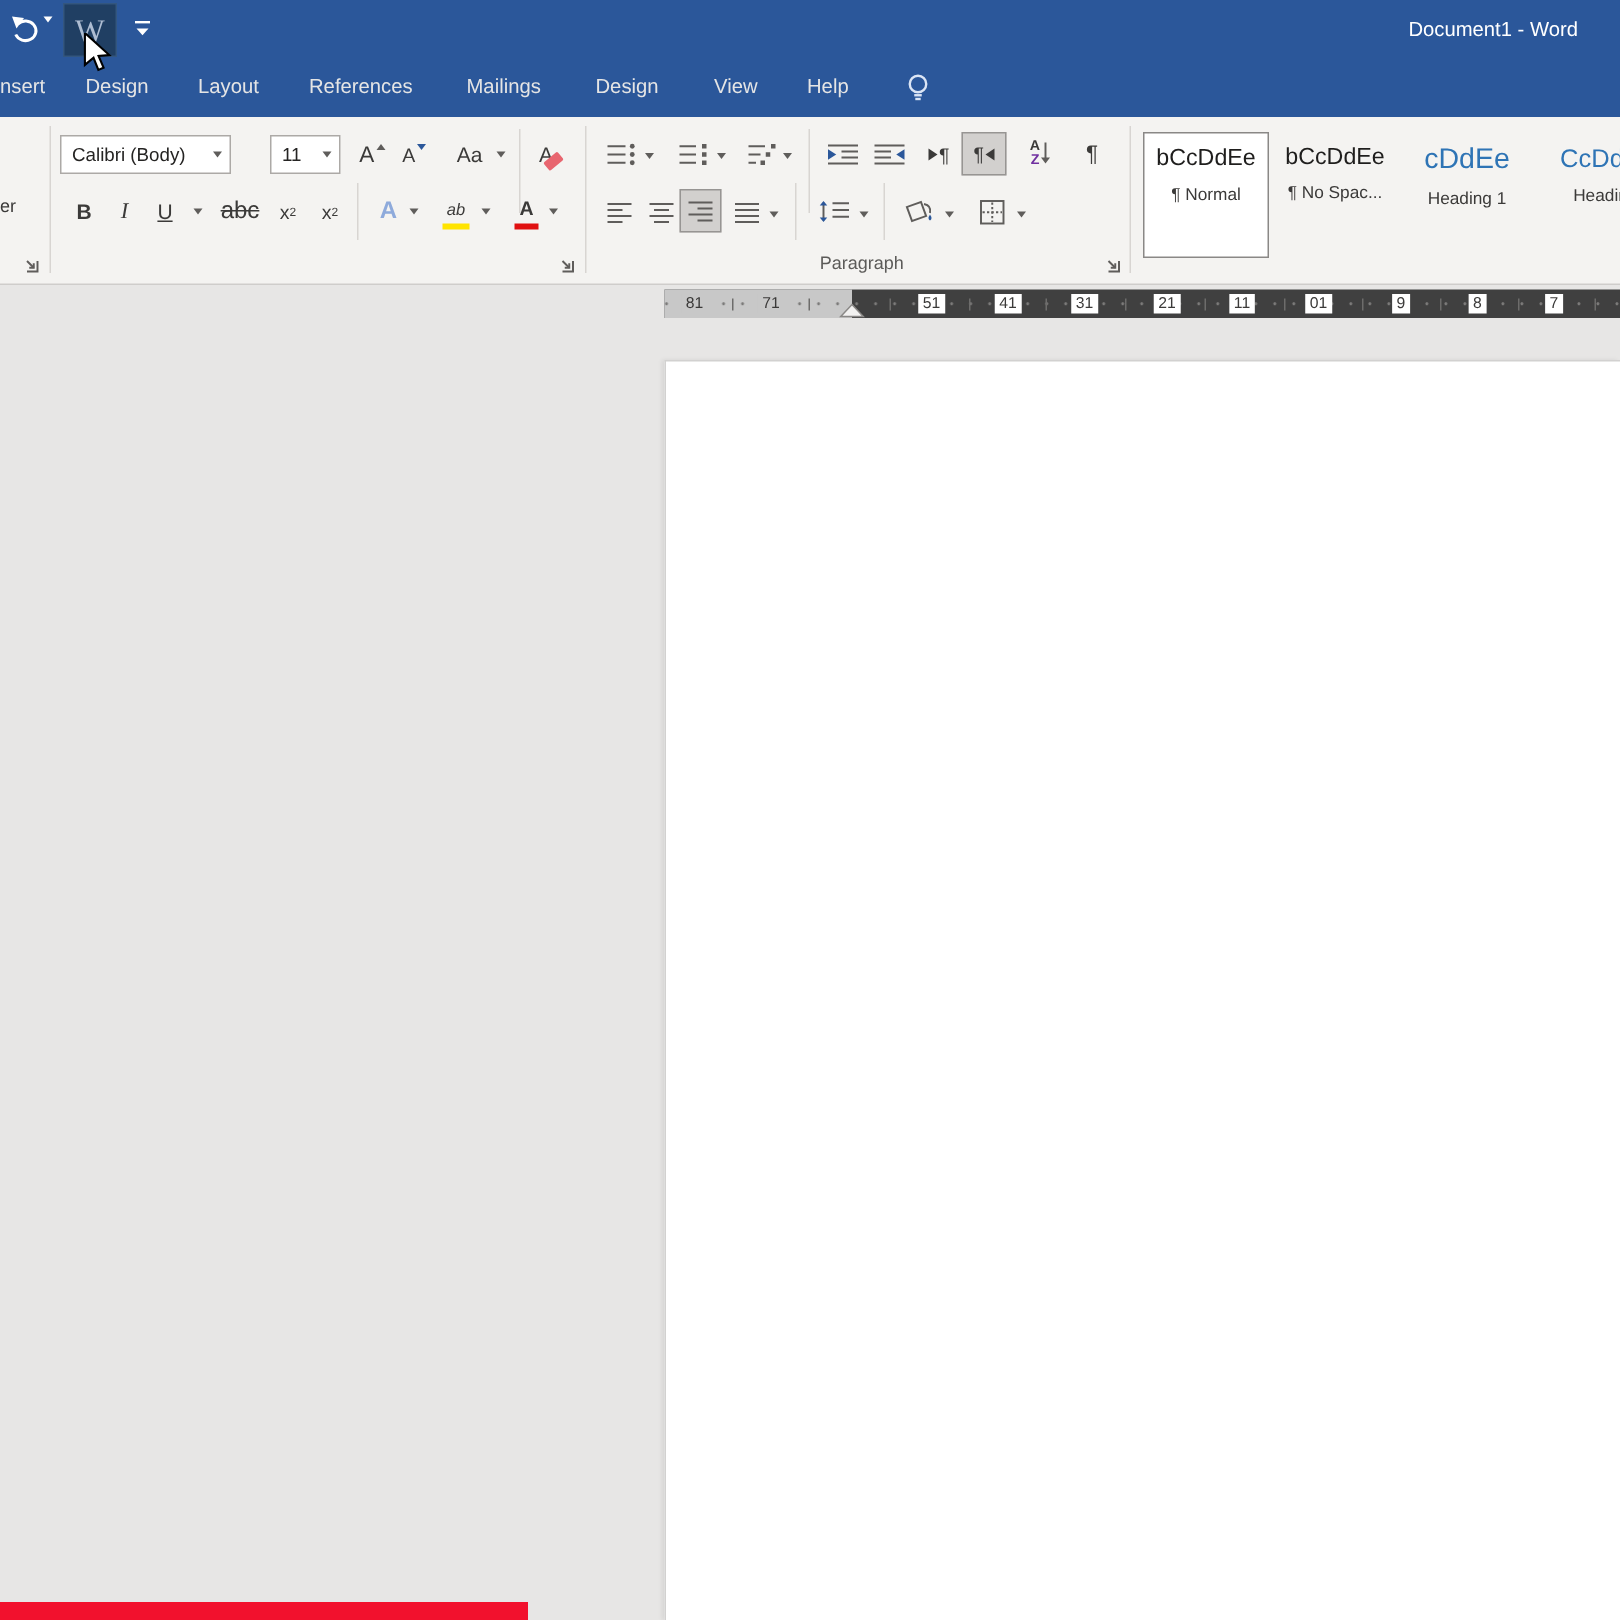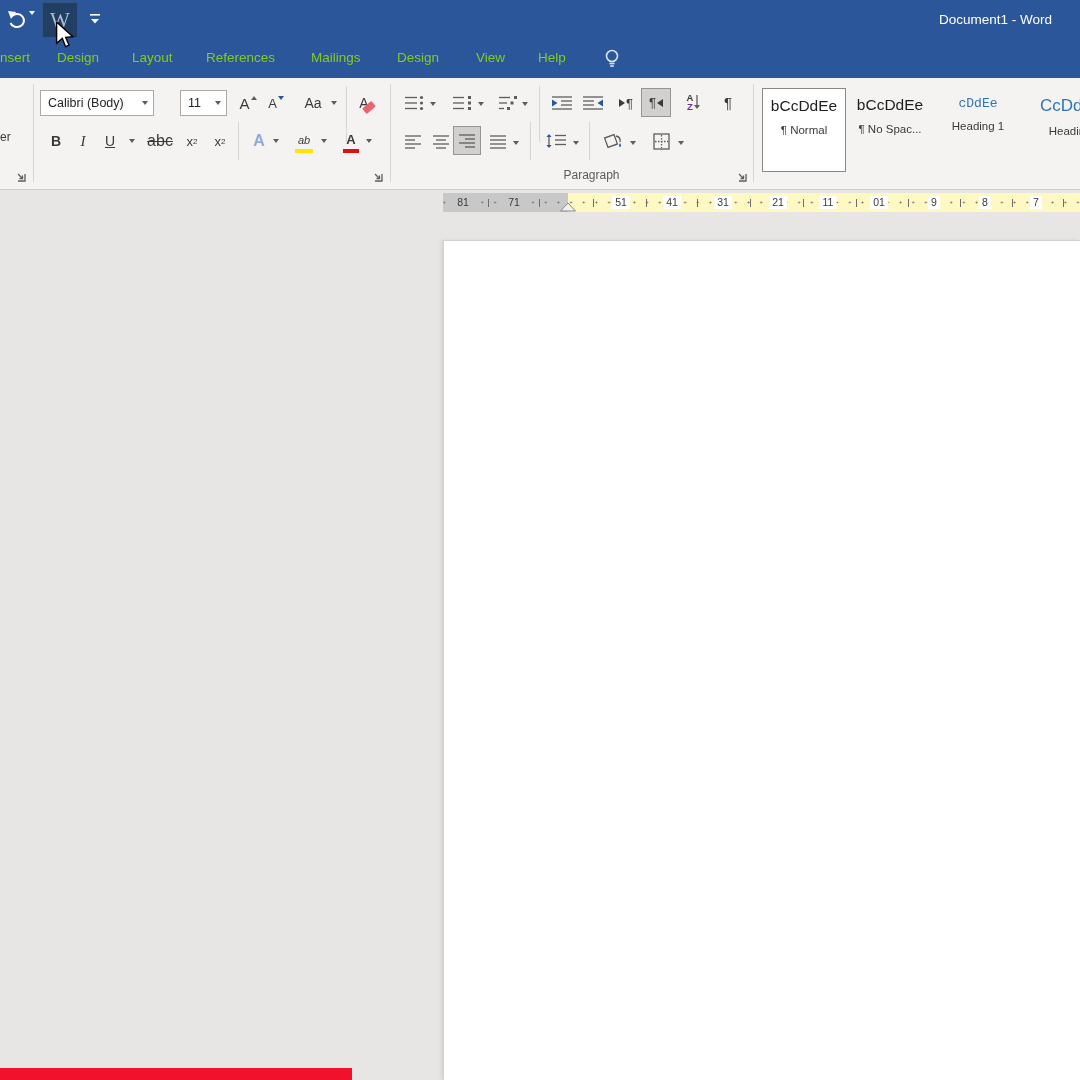--- a/index.html
+++ b/index.html
@@ -6,21 +6,21 @@
   html,body { width:1080px; height:1080px; overflow:hidden; font-family:"Liberation Sans",sans-serif; }
   .abs { position:absolute; }
 
   
   #titlebar { position:absolute; left:0; top:0; width:1080px; height:40px; background:#2b579a; }
   #tabrow   { position:absolute; left:0; top:40px; width:1080px; height:38px; background:#2b579a; }
   #title    { position:absolute; right:28px; top:0; height:40px; line-height:40px; color:#fff; font-size:13.5px; }
   .qat-btn  { position:absolute; color:#fff; }
   #wbox { left:42px; top:2px; width:36px; height:36px; background:#203f63; border:1px solid #33567f;
           color:#aebdd2; font-family:"Liberation Serif",serif; font-size:21px; text-align:center; line-height:34px; }
-  .tab { position:absolute; top:0; height:38px; line-height:36px; color:#84cc16; font-size:13.5px; white-space:nowrap; }
+  .tab { position:absolute; top:0; height:38px; line-height:36px; color:#e5e5e5; font-size:13.5px; white-space:nowrap; }
   #tellme-label { position:absolute; left:636px; top:0; height:38px; line-height:36px; color:#e8eefb; font-size:13.5px; }
 
   
   #ribbon { position:absolute; left:0; top:78px; width:1080px; height:112px; background:#f4f3f1; border-bottom:1px solid #cfcdcb; }
   .vdiv { position:absolute; top:6px; height:98px; width:1px; background:#d8d5d2; }
   .rbtn { position:absolute; display:flex; align-items:center; justify-content:center; color:#3b3a39; }
   .sel  { background:#d2d0ce; border:1px solid #979593; }
   .chev { width:0; height:0; border-left:3.5px solid transparent; border-right:3.5px solid transparent; border-top:4px solid #5f5d5b; }
   .chevbox { position:absolute; top:49px; width:12px; height:28px; display:flex; align-items:center; justify-content:center; }
   .chevbox1 { position:absolute; top:12px; width:12px; height:26px; display:flex; align-items:center; justify-content:center; }
@@ -29,21 +29,21 @@
   .combo .chev { position:absolute; right:5px; }
   .grp-label { position:absolute; top:90px; height:18px; font-size:12px; color:#5c5b59; text-align:center; }
   .launcher { position:absolute; top:92px; width:14px; height:14px; }
   .style-card { position:absolute; top:10px; height:84px; text-align:center; padding-top:8px; }
   .style-card .prev { font-size:15.5px; color:#1f1e1d; white-space:nowrap; }
   .style-card .nm   { font-size:11.5px; color:#3b3a39; margin-top:9px; white-space:nowrap; }
   .blue .prev { color:#2e74b5; }
 
   
   #canvas { position:absolute; left:0; top:190px; width:1080px; height:890px; background:#e7e6e5; }
-  #ruler { position:absolute; left:443px; top:3px; width:637px; height:19px; background:#fef9c3; }
+  #ruler { position:absolute; left:443px; top:3px; width:637px; height:19px; background:#404040; }
   #ruler-margin { position:absolute; left:0; top:0; width:125px; height:19px; background:#c8c8c8; }
   #ruler-dots { position:absolute; left:0; top:0; width:637px; height:19px;
      background-image:radial-gradient(circle, #7c7b7a 0.8px, transparent 1.2px);
      background-size:12.68px 19px; background-position:7.7px 0; }
   .rnum { position:absolute; top:3px; transform:translateX(-50%); font-size:10.5px; color:#3b3a39; background:#fff; padding:0 3px; line-height:13px; }
   .rnum.g { background:#c8c8c8; }
   .rtick { position:absolute; top:6px; width:1px; height:8px; background:#6d6c6b; }
   #indent-marker { position:absolute; left:116px; top:9px; }
   #page { position:absolute; left:443px; top:50px; width:637px; height:840px; background:#fff;
           border-left:1px solid #d2d1d0; border-top:1px solid #d2d1d0; box-shadow:-2px 0 3px rgba(0,0,0,.08); }
@@ -337,40 +337,40 @@
     <svg width="17" height="17" viewBox="0 0 17 17">
       <rect x="1" y="1" width="15" height="15" class="ic"></rect>
       <line x1="8.5" y1="2" x2="8.5" y2="15" class="ic" stroke-dasharray="1.5,1.5"></line>
       <line x1="2" y1="8.5" x2="15" y2="8.5" class="ic" stroke-dasharray="1.5,1.5"></line>
     </svg>
   </div>
   <span class="chevbox" style="left:675px;top:51px;">
       <span class="chev"></span>
     </span>
 
-  <div class="grp-label" style="left:410px;width:363px;">Paragraph</div>
+  <div class="grp-label" style="left:393px;width:363px;">Paragraph</div>
   <span class="launcher" style="left:735px;">
     <svg width="14" height="14" viewBox="0 0 14 14">
       <polyline points="11,4 11,11 4,11" class="ic"></polyline>
       <line x1="4" y1="4" x2="8.5" y2="8.5" class="ic"></line>
       <polyline points="8.5,5.5 8.5,8.5 5.5,8.5" class="ic" fill="none"></polyline>
     </svg>
   </span>
   <div class="vdiv" style="left:753px;"></div>
 
   <div class="style-card" style="left:762px;width:84px;border:1px solid #8a8886;background:#fff;">
     <div class="prev">bCcDdEe</div>
     <div class="nm">¶ Normal</div>
   </div>
   <div class="style-card" style="left:851px;width:78px;">
     <div class="prev">bCcDdEe</div>
     <div class="nm">¶ No Spac...</div>
   </div>
   <div class="style-card blue" style="left:933px;width:90px;">
-    <div class="prev" style="font-size:13px;font-family:Liberation Mono, monospace;">cDdEe</div>
+    <div class="prev" style="font-size:19px;">cDdEe</div>
     <div class="nm">Heading 1</div>
   </div>
   <div class="style-card blue" style="left:1027px;width:80px;">
     <div class="prev" style="font-size:17px;">CcDdE</div>
     <div class="nm">Headin</div>
   </div>
 </div>
 
 <div id="canvas">
   <div id="ruler">

